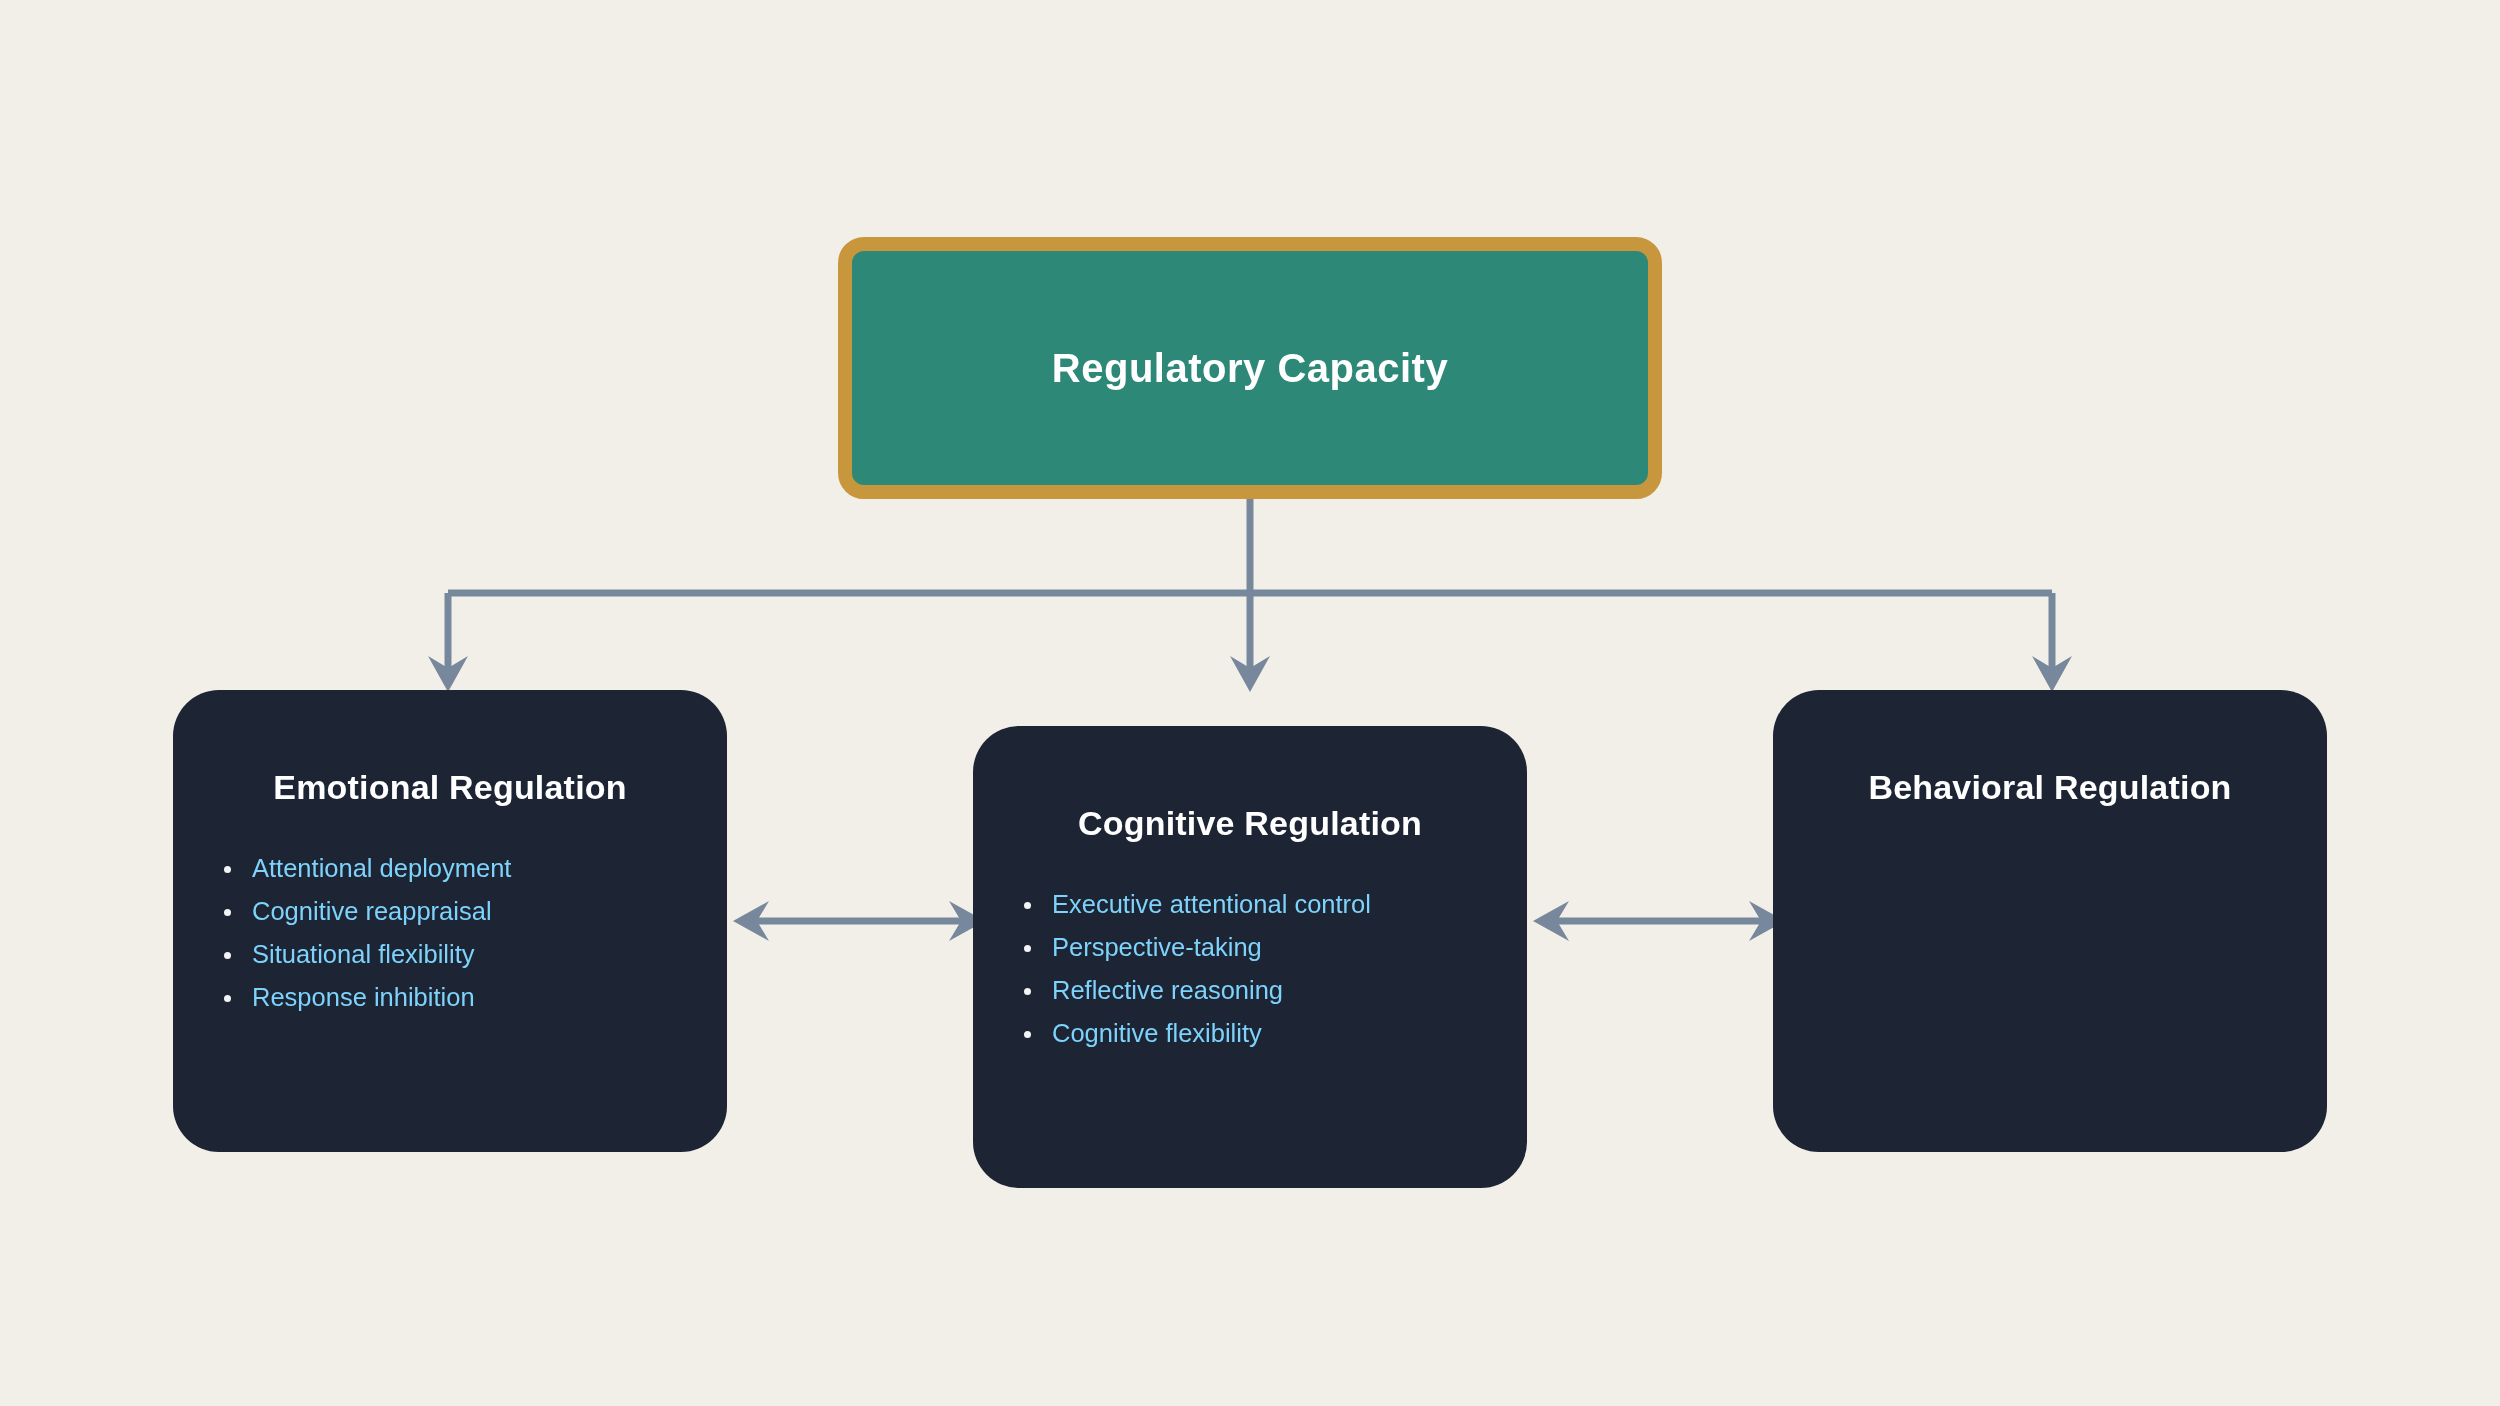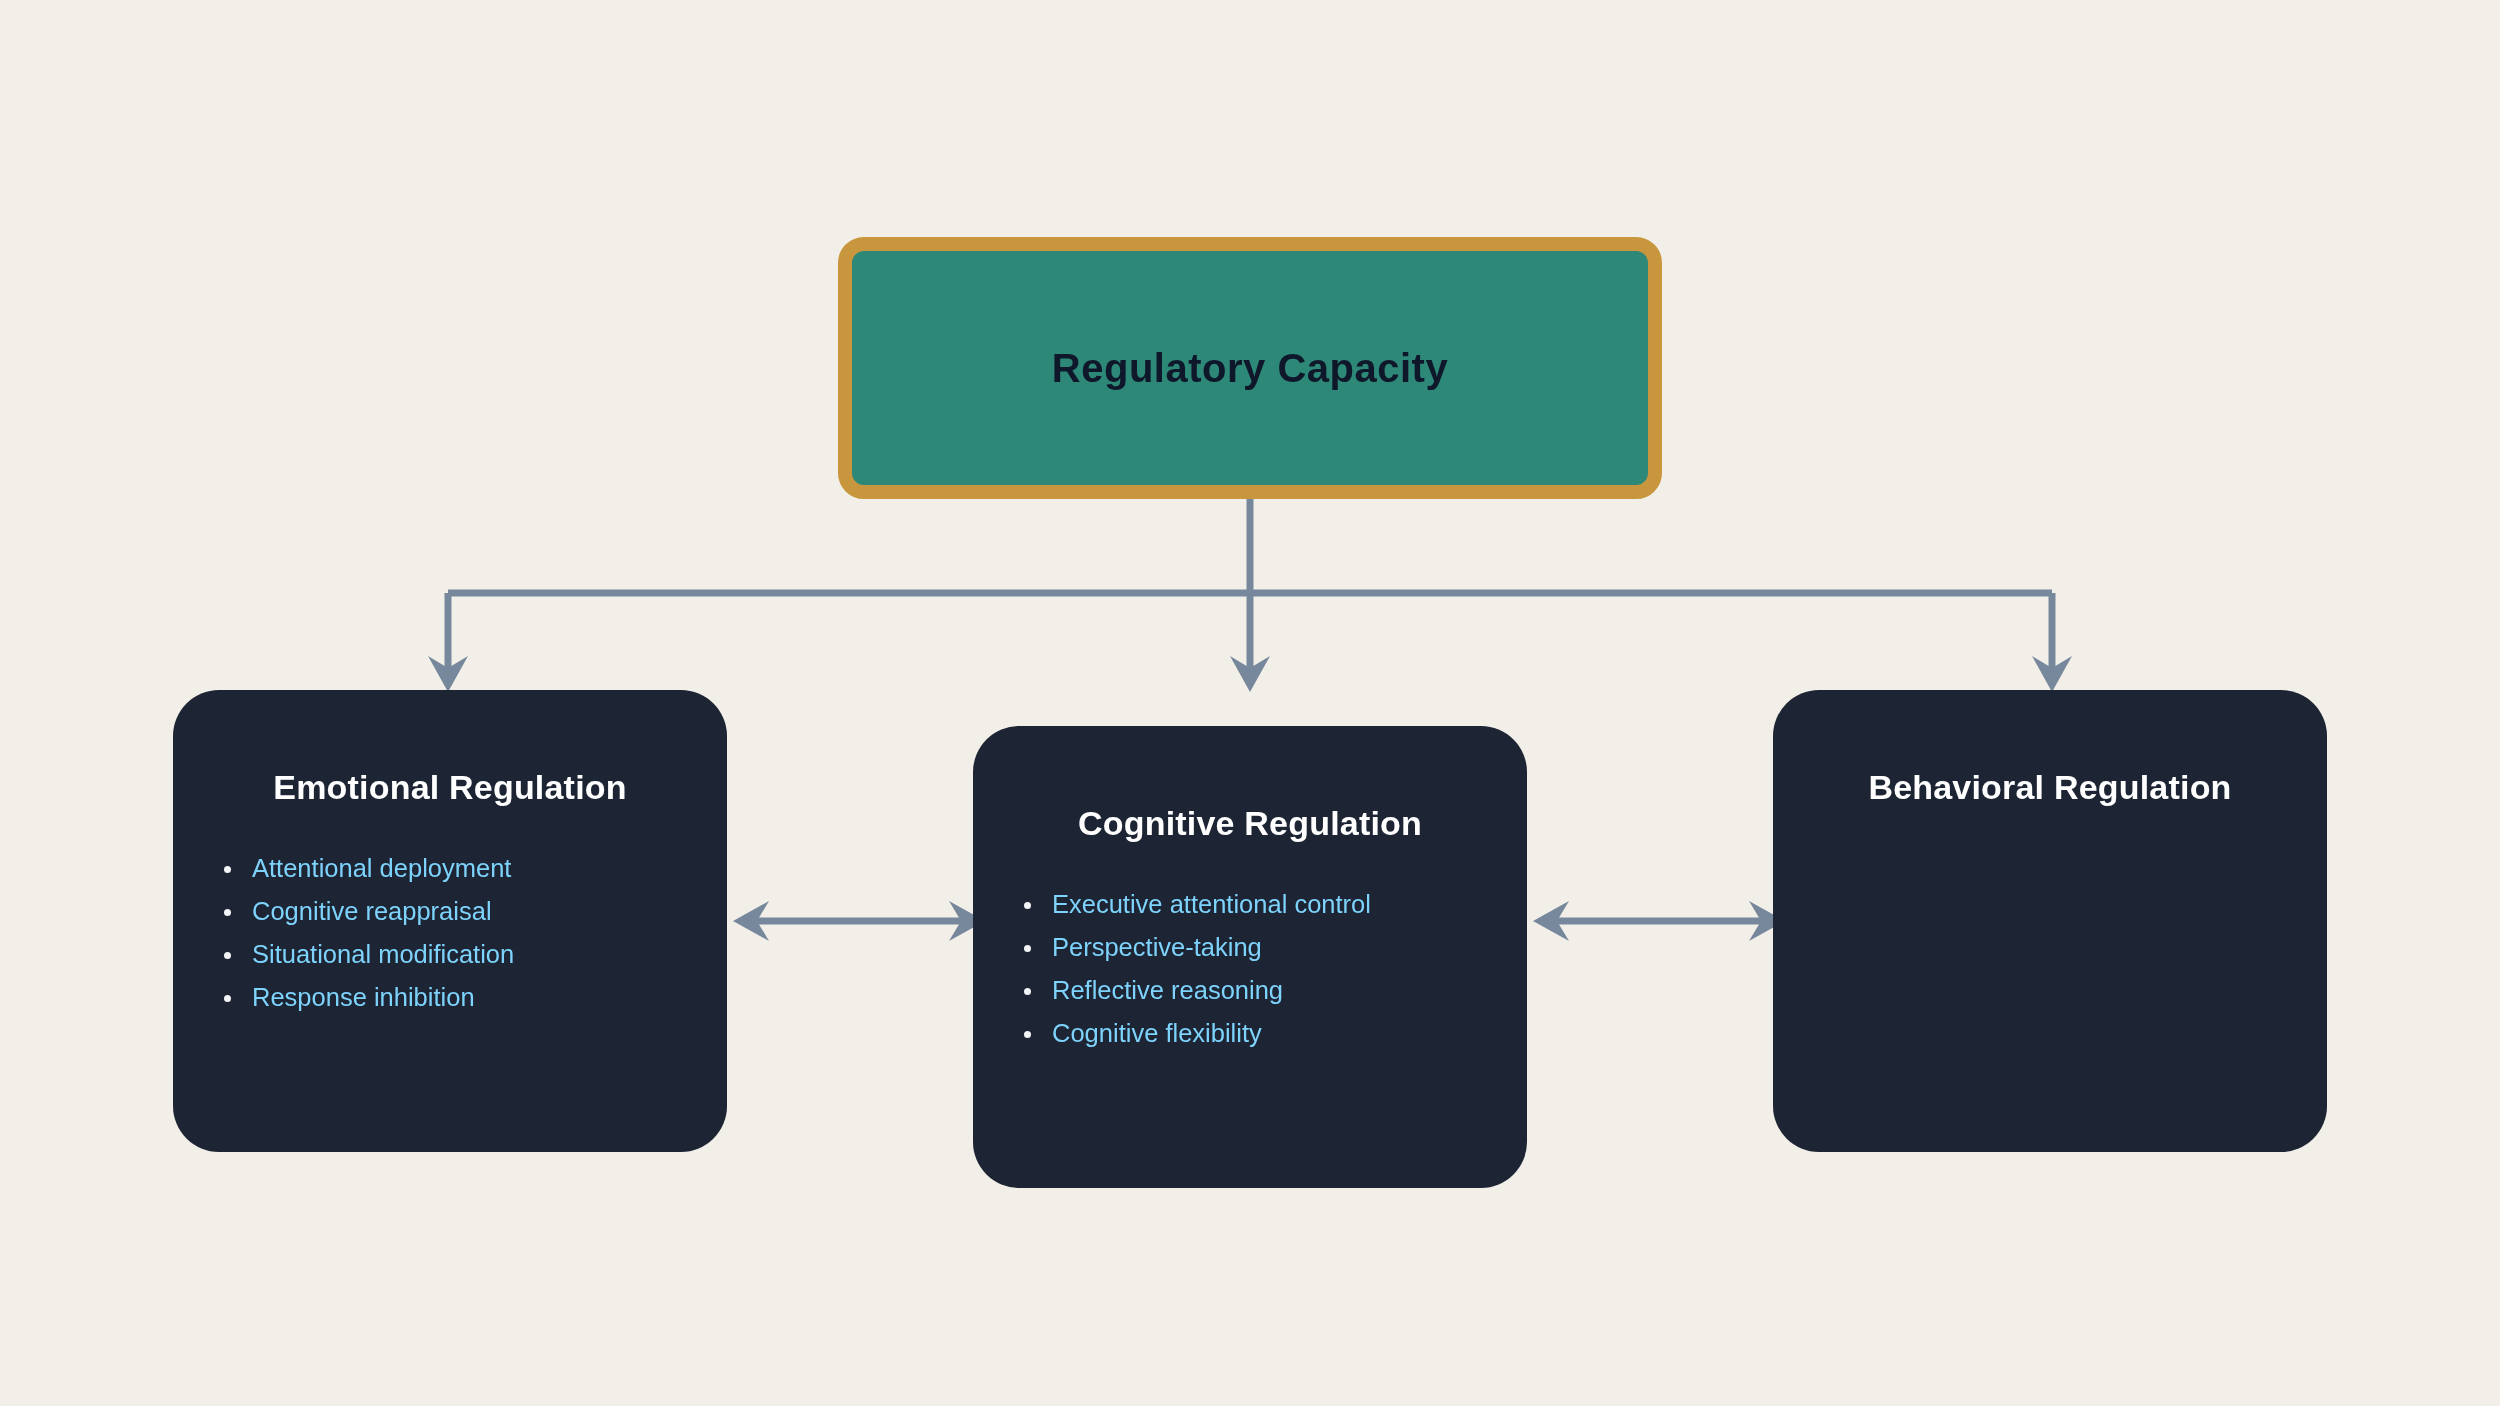--- a/index.html
+++ b/index.html
@@ -40,21 +40,21 @@
     height: 262px;
     box-sizing: border-box;
     background: #2d8878;
     border: 14px solid #c8963c;
     border-radius: 26px;
     display: flex;
     align-items: center;
     justify-content: center;
   }
   .root-title {
-    color: #0f172a;
+    color: #ffffff;
     font-size: 40px;
     font-weight: bold;
     letter-spacing: 0.5px;
     text-align: center;
     line-height: 1.2;
   }
 
   
   .card {
     position: absolute;
@@ -138,21 +138,21 @@
 
   <div class="root-node">
     <div class="root-title">Regulatory Capacity</div>
   </div>
 
   <div class="card card-1">
     <div class="card-title">Emotional Regulation</div>
     <ul class="card-list">
       <li class="bulleted">Attentional deployment</li>
       <li class="bulleted">Cognitive reappraisal</li>
-      <li class="bulleted">Situational modification</li>
+      <li class="bulleted">Situational flexibility</li>
       <li class="bulleted">Response inhibition</li>
     </ul>
   </div>
 
   <div class="card card-2">
     <div class="card-title">Cognitive Regulation</div>
     <ul class="card-list">
       <li class="bulleted">Executive attentional control</li>
       <li class="bulleted">Perspective-taking</li>
       <li class="bulleted">Reflective reasoning</li>

